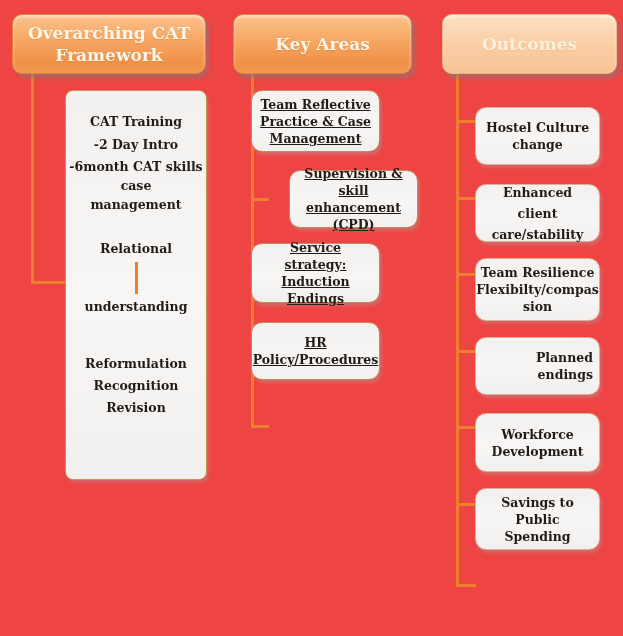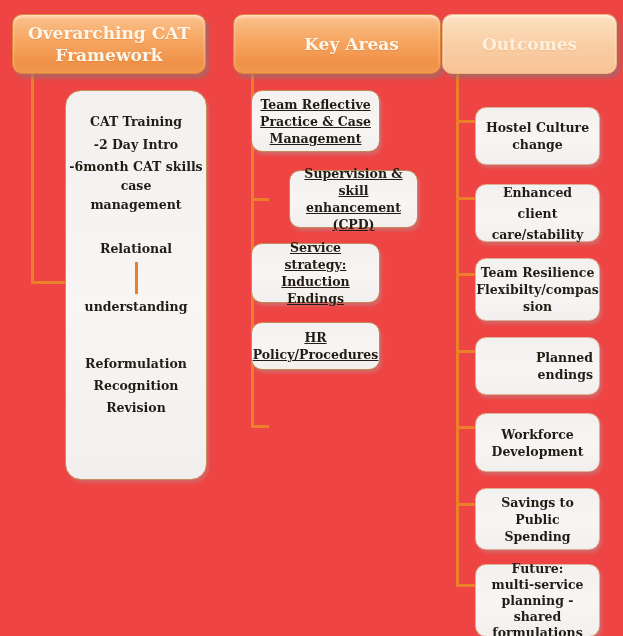--- a/index.html
+++ b/index.html
@@ -28,21 +28,21 @@
     font-weight:bold;font-size:17px;line-height:22px;
     color:#fdf6ea;
     white-space:pre-line;
     background:linear-gradient(180deg,#fac18d 0%,#f7a966 40%,#f09148 82%,#f0984f 100%);
     border:1px solid #e0цен8438;
     border:1px solid #e08438;
     box-shadow:3px 4px 4px rgba(125,125,125,0.55), inset 0 2px 3px rgba(255,255,255,0.55);
     text-shadow:0 1px 1px rgba(214,122,46,0.45);
   }
   .hdr-1{left:12px;top:14px;width:192px;height:58px;}
-  .hdr-2{left:233px;top:14px;width:177px;height:58px;padding-left:29px;}
+  .hdr-2{left:233px;top:14px;width:177px;height:58px;}
   .hdr-3{
     left:442px;top:14px;width:173px;height:58px;
     background:linear-gradient(180deg,#fce1c1 0%,#f9cda4 55%,#f7c394 100%);
     border-color:#f2b685;
     color:#fdf0dc;
     text-shadow:0 1px 1px rgba(235,175,120,0.5);
   }
   
   .node{
     position:absolute;z-index:1;
@@ -56,36 +56,36 @@
     color:#231c15;
     white-space:pre-line;
     box-sizing:border-box;
     padding:4px 6px;
   }
   .col2-node{left:251px;width:129px;text-decoration:underline;}
   .col3-node{left:475px;width:125px;border-color:#dfb196;margin-top:15px;}
   .n2-1{top:90px;height:62px;}
   .n2-2{top:170px;height:58px;margin-left:38px;}
   .n2-3{top:243px;height:60px;text-align:center;}
-  .n2-4{top:322px;height:48px;}
+  .n2-4{top:322px;height:58px;}
   .n2-5{top:396px;height:60px;}
   .n3-1{top:92px;height:58px;}
   .n3-2{top:169px;height:58px;line-height:21px;}
   .n3-3{top:243px;height:63px;}
   .n3-4{top:322px;height:58px;text-align:right;}
   .n3-5{top:398px;height:59px;}
   .n3-6{top:473px;height:62px;}
   .n3-7{top:549px;height:73px;line-height:16px;}
   
   .fw-box{
     position:absolute;z-index:1;
     left:65px;top:90px;width:142px;height:390px;
     background:linear-gradient(180deg,#f2f1ef 0%,#f7f6f5 55%,#f1f0ee 100%);
     border:1px solid #c9905e;
-    border-radius:16px;
+    border-radius:8px;
     box-shadow:2px 3px 3px rgba(165,165,165,0.3);
     box-sizing:border-box;
     padding-top:20px;
     text-align:center;
     font-weight:bold;font-size:12.5px;
     color:#231c15;
   }
   .fw-box p{margin:0;white-space:pre-line;}
   .fw-l1{line-height:21px;}
   .fw-l2{line-height:21px;margin-top:2px !important;}
@@ -156,18 +156,14 @@
   <div class="node col3-node n3-2">Enhanced client
 care/stability</div>
   <div class="node col3-node n3-3">Team Resilience
 Flexibilty/compas
 sion</div>
   <div class="node col3-node n3-4">Planned endings</div>
   <div class="node col3-node n3-5">Workforce
 Development</div>
   <div class="node col3-node n3-6">Savings to Public
 Spending</div>
-  <div class="node col3-node n3-7">Future:
-multi-service
-planning -shared
-formulations</div>
 
 </div>
 
 </body></html>

